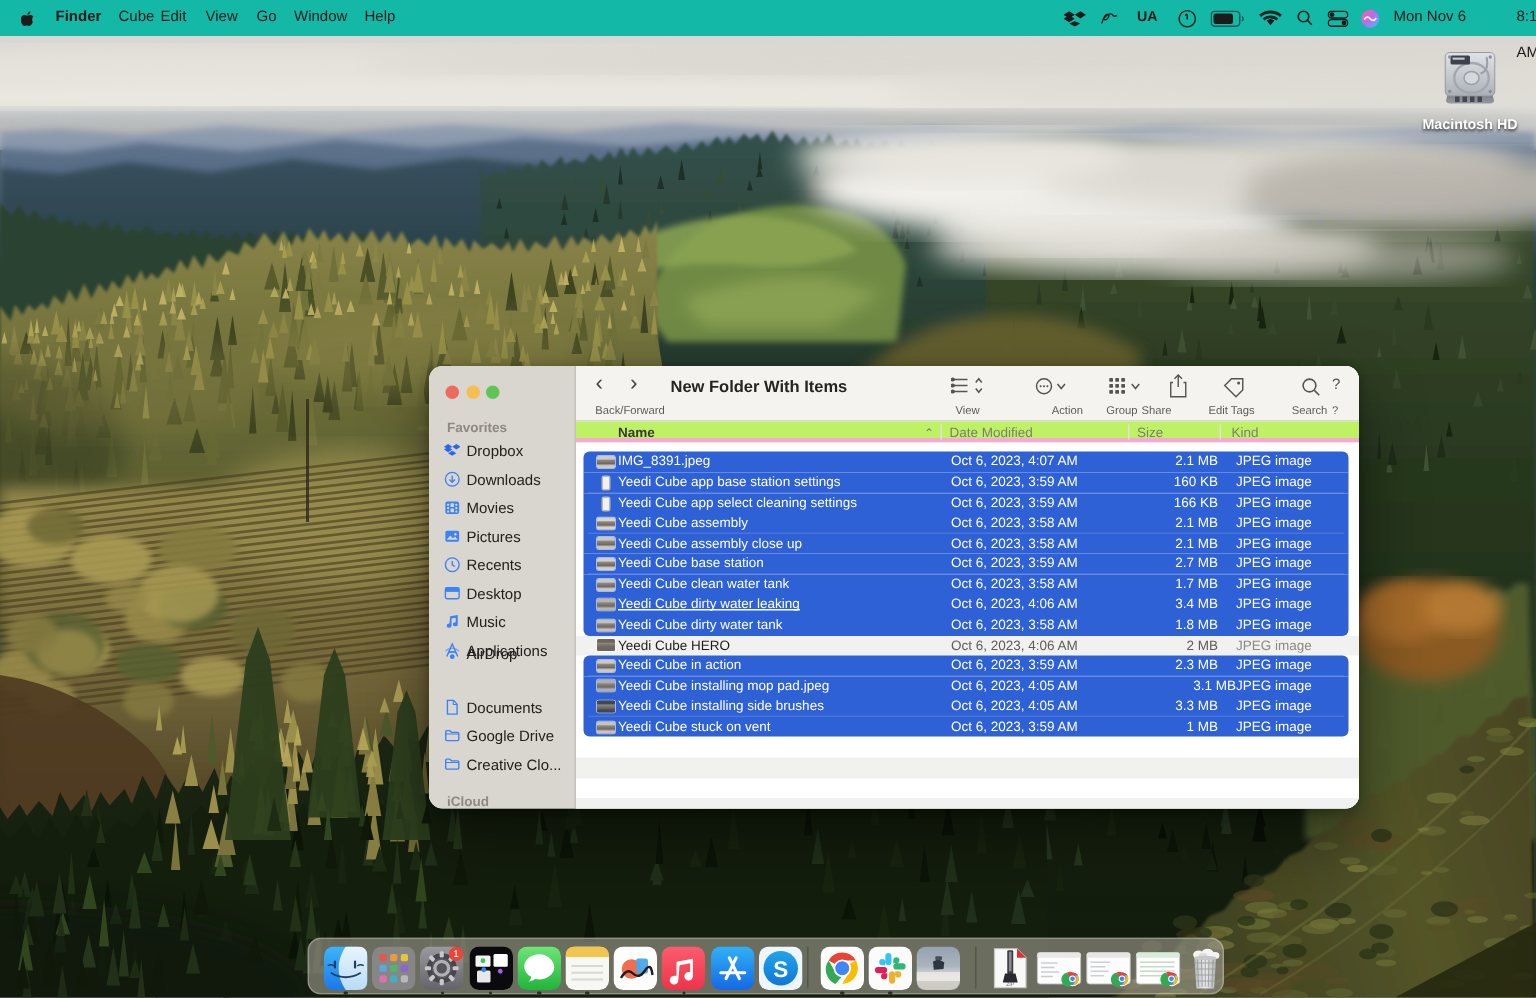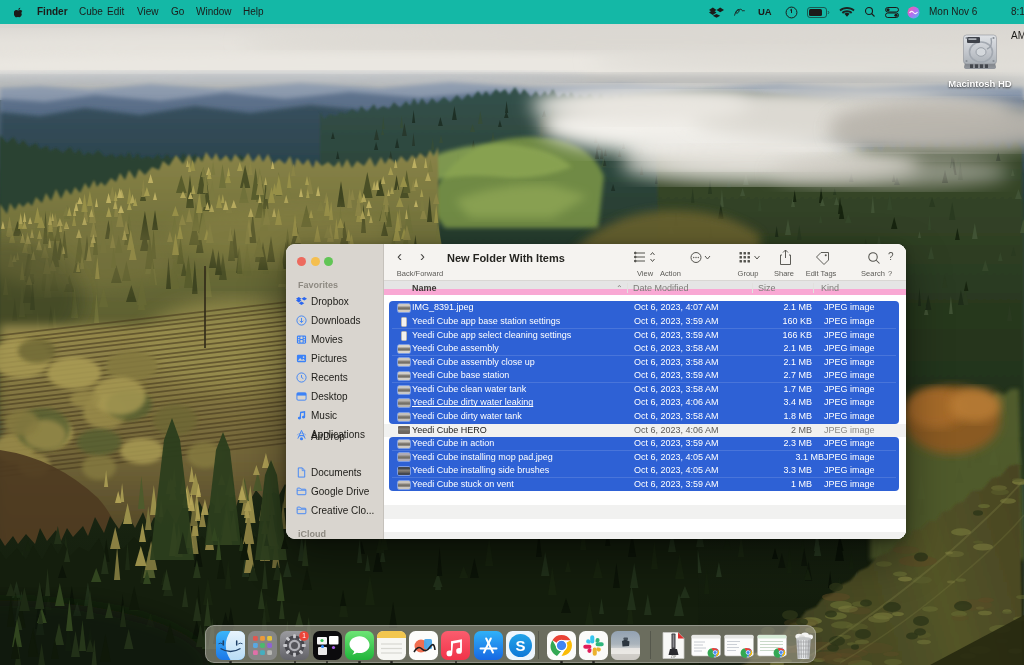--- a/index.html
+++ b/index.html
@@ -21,21 +21,21 @@
   .tl { position:absolute; top:256.5px; width:9px; height:9px; border-radius:50%; }
   #sb-favs { position:absolute; left:12px; top:36px; font-size:9px; font-weight:bold; color:#8e8a82; }
   .sbi { position:absolute; left:10px; width:88px; height:19px; font-size:10px; color:#22211d; line-height:19px; white-space:nowrap; }
   .sbi svg { vertical-align:-2px; margin-right:4px; }
   #sb-icloud { position:absolute; left:12px; top:285px; font-size:9px; font-weight:bold; color:#8e8a82; }
   #main { position:absolute; left:98px; top:0; width:522px; height:295px; background:#fff; }
   #toolbar { position:absolute; left:0; top:0; width:522px; height:37px; background:#f5f3f0; border-bottom:1px solid #d9d7d4; }
   #ttl { position:absolute; left:63px; top:8px; font-size:11px; font-weight:bold; color:#252420; }
   .tbl { position:absolute; font-size:7.5px; color:#5c5b57; top:25px; }
   .tbico { position:absolute; top:7px; color:#55544f; }
-  #hdr { position:absolute; left:0; top:37px; width:522px; height:14px; background:#e5e5e5; border-bottom:6px solid #f9a8d4; font-size:9px; color:#7d7c78; }
+  #hdr { position:absolute; left:0; top:37px; width:522px; height:14px; background:#bef264; border-bottom:3px solid #f9a8d4; font-size:9px; color:#7d7c78; }
   #hdr .hc { position:absolute; top:1px; line-height:13px; }
   #hdr .sep { position:absolute; top:2px; width:1px; height:10px; background:#e2e0de; }
   #list { position:absolute; left:0; top:51px; width:522px; height:244px; background:#fff; }
   .row { position:absolute; left:0; width:444px; height:13.6px; font-size:9px; }
   .rowbg { position:absolute; left:5px; width:510px; height:13.6px; }
   .rc { position:absolute; top:0; line-height:13.6px; white-space:nowrap; }
   .thumb { position:absolute; left:13.5px; top:2.8px; width:12px; height:8px; border-radius:1px; overflow:hidden; }
   .phone { position:absolute; left:16.5px; top:2px; width:6px; height:10px; border-radius:1.5px; background:#f2f1ef; border:0.5px solid #b9b7b4; }
   
   #dock { position:absolute; left:205px; top:625px; width:611px; height:37.5px; border-radius:9px;
@@ -1548,21 +1548,21 @@
       <div class="tbl" style="left:238px; width:46px; text-align:center;">View</div>
       <svg class="tbico" style="left:306px;top:7px;" width="22" height="14" viewBox="0 0 44 28">
             <g fill="none" stroke="#55544f" stroke-width="2">
               <circle cx="12" cy="13" r="10"></circle>
               <circle cx="7.5" cy="13" r="1.4" fill="#55544f" stroke="none"></circle>
               <circle cx="12" cy="13" r="1.4" fill="#55544f" stroke="none"></circle>
               <circle cx="16.5" cy="13" r="1.4" fill="#55544f" stroke="none"></circle>
               <path d="M30,10 L35,16 L40,10"></path>
             </g>
           </svg>
-      <div class="tbl" style="left:276px; width:46px; text-align:left;">Action</div>
+      <div class="tbl" style="left:292px; width:46px; text-align:right;">Action</div>
       <svg class="tbico" style="left:355px;top:7px;" width="22" height="14" viewBox="0 0 44 28">
             <g fill="#55544f">
               <rect x="1" y="2" width="5" height="5" rx="1"></rect>
               <rect x="9" y="2" width="5" height="5" rx="1"></rect>
               <rect x="17" y="2" width="5" height="5" rx="1"></rect>
               <rect x="1" y="10" width="5" height="5" rx="1"></rect>
               <rect x="9" y="10" width="5" height="5" rx="1"></rect>
               <rect x="17" y="10" width="5" height="5" rx="1"></rect>
               <rect x="1" y="18" width="5" height="5" rx="1"></rect>
               <rect x="9" y="18" width="5" height="5" rx="1"></rect>
@@ -1571,21 +1571,21 @@
             <path d="M31,10 L36,16 L41,10" fill="none" stroke="#55544f" stroke-width="2"></path>
           </svg>
       <div class="tbl" style="left:341px; width:46px; text-align:center;">Group</div>
       <svg class="tbico" style="left:395px;top:5px;" width="13" height="17" viewBox="0 0 26 34">
             <g fill="none" stroke="#55544f" stroke-width="1.9">
               <path d="M13,2 L13,18"></path>
               <path d="M8,7 L13,2 L18,7"></path>
               <path d="M6,12 L3,12 L3,31 L23,31 L23,12 L20,12"></path>
             </g>
           </svg>
-      <div class="tbl" style="left:377px; width:46px; text-align:center;">Share</div>
+      <div class="tbl" style="left:377px; width:46px; text-align:left;">Share</div>
       <svg class="tbico" style="left:431px;top:7px;" width="15" height="15" viewBox="0 0 30 30">
             <g fill="none" stroke="#55544f" stroke-width="1.9">
               <path d="M3,12 L12,3 L27,3 L27,18 L18,27 Z" transform="rotate(0 15 15)"></path>
               <circle cx="21.5" cy="8.5" r="2" fill="#55544f" stroke="none"></circle>
             </g>
           </svg>
       <div class="tbl" style="left:414px; width:46px; text-align:center;">Edit Tags</div>
       <svg class="tbico" style="left:483px;top:7px;" width="14" height="14" viewBox="0 0 28 28">
             <g fill="none" stroke="#55544f" stroke-width="2.1">
               <circle cx="12" cy="12" r="8.5"></circle>

